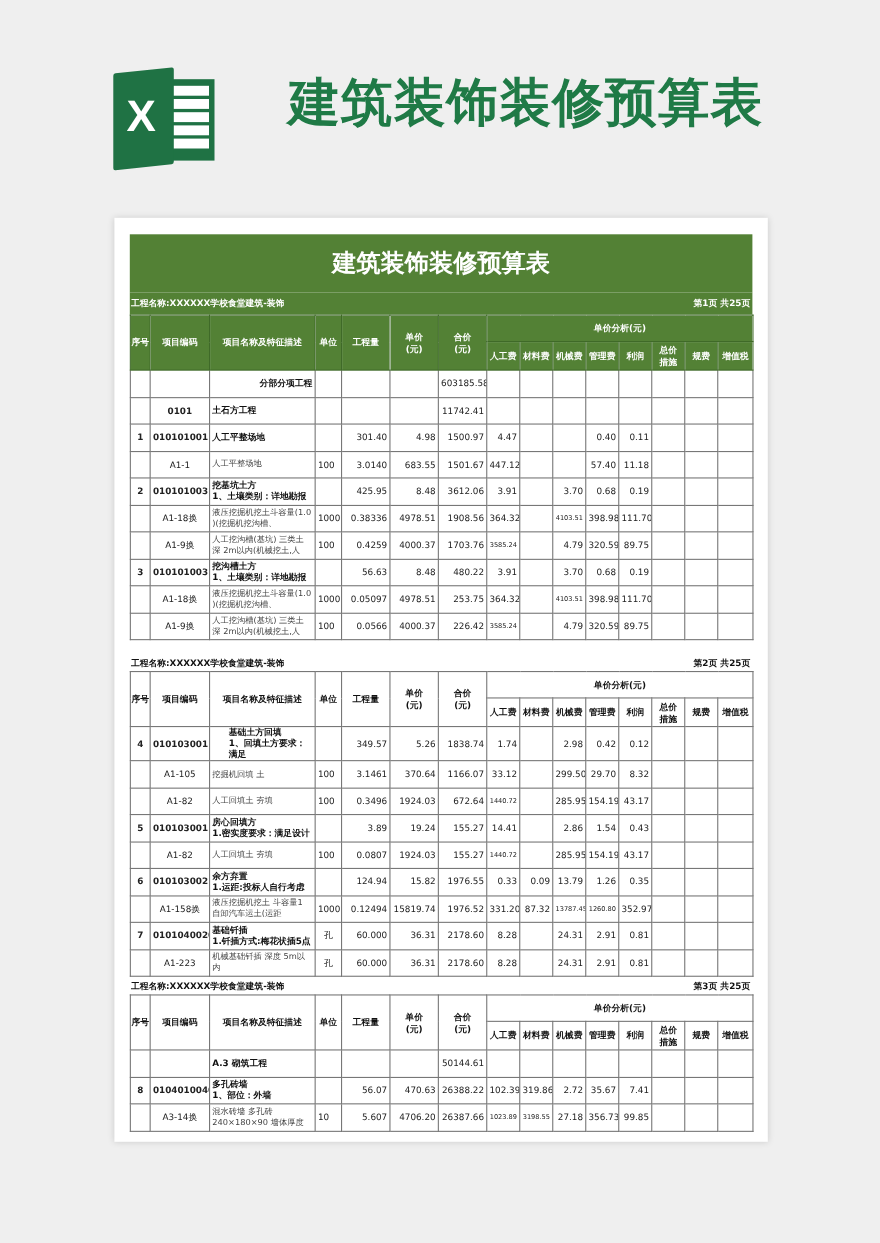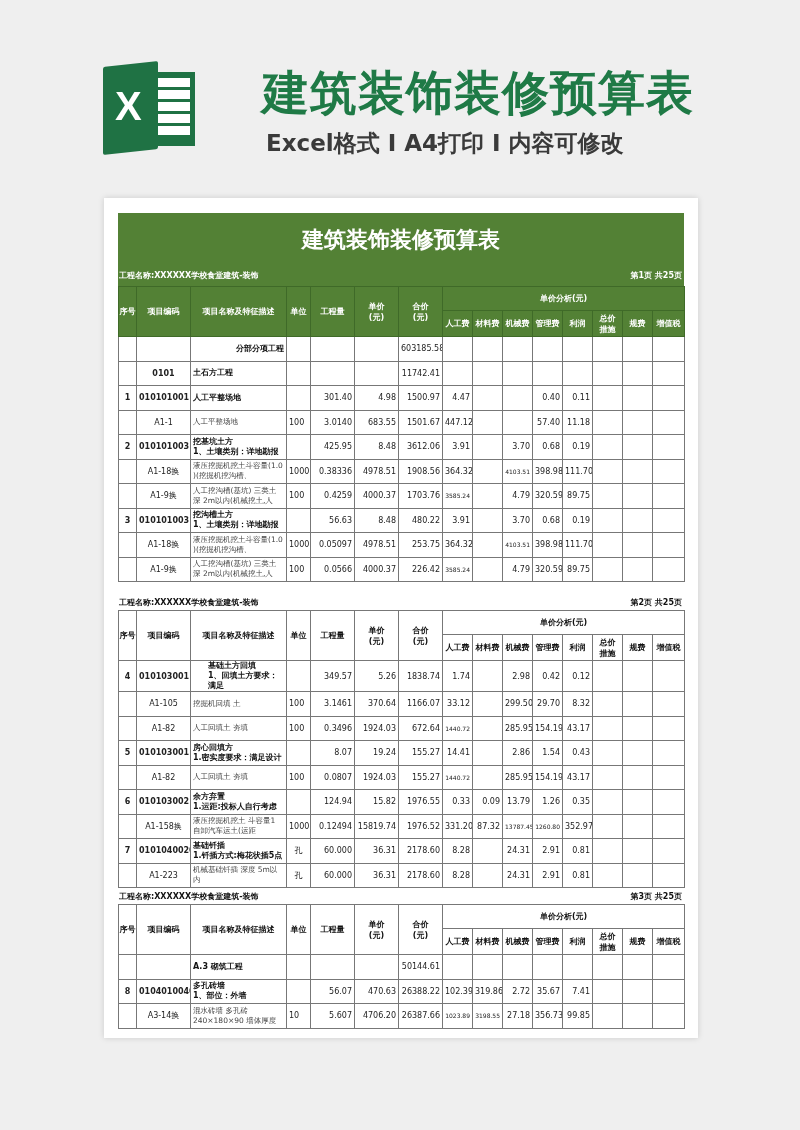--- a/index.html
+++ b/index.html
@@ -47,21 +47,20 @@
         <i></i>
         <i></i>
         <i></i>
         <i></i>
         <i></i>
       </div>
     <div class="book"></div>
     <div class="x">X</div>
   </div>
   <div class="big-title">建筑装饰装修预算表</div>
-  <div class="sub-title">Excel格式 I A4打印 I 内容可修改</div>
 </div>
 
 <div class="paper"></div>
 <div class="sheet-title">建筑装饰装修预算表</div>
 
 <div id="tables">
     <div class="proj-bar green" style="top: 266px;">
       <span class="l">工程名称:XXXXXX学校食堂建筑-装饰</span>
       <span class="r">第1页 共25页</span>
     </div>
@@ -382,21 +381,21 @@
           <td class="r"></td>
           <td class="r"></td>
           <td class="r"></td>
         </tr>
         <tr>
           <td class="c b">5</td>
           <td class="c b">010103001</td>
           <td class="desc b" style="white-space: pre-line;">房心回填方
 1.密实度要求：满足设计</td>
           <td></td>
-          <td class="r">8.07</td>
+          <td class="r">3.89</td>
           <td class="r">19.24</td>
           <td class="r">155.27</td>
           <td class="r">14.41</td>
           <td class="r"></td>
           <td class="r">2.86</td>
           <td class="r">1.54</td>
           <td class="r">0.43</td>
           <td class="r"></td>
           <td class="r"></td>
           <td class="r"></td>

